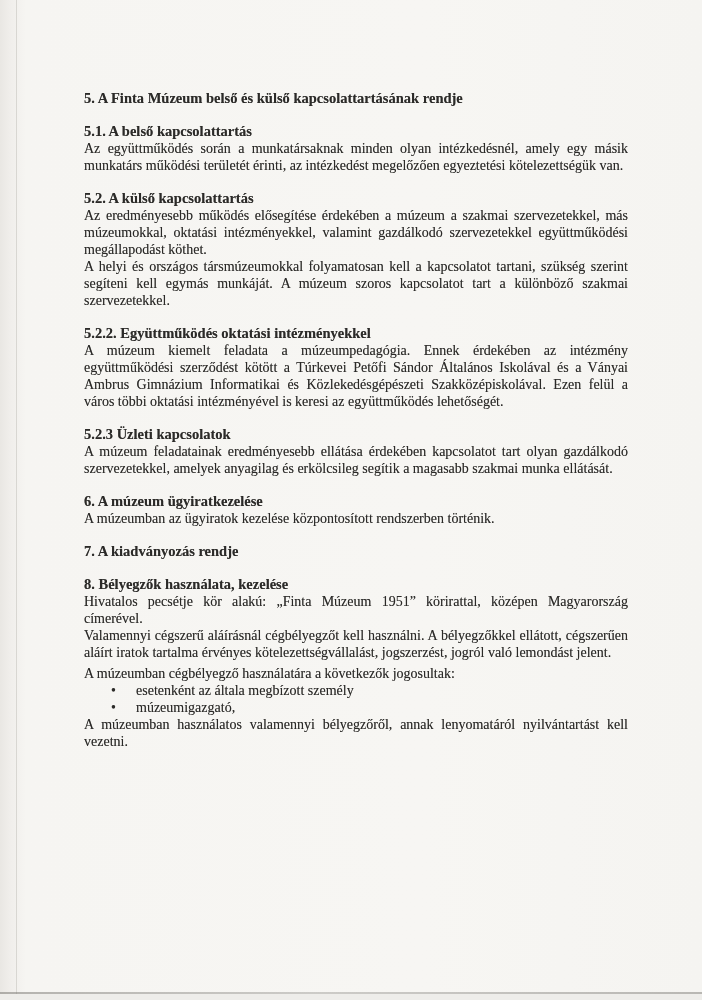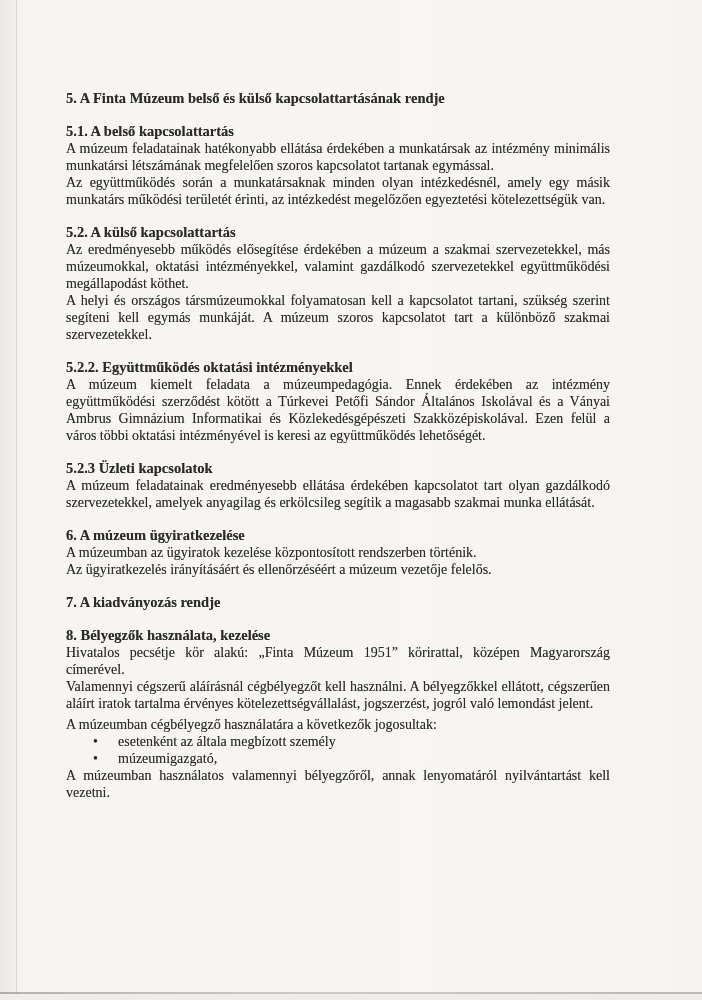--- a/index.html
+++ b/index.html
@@ -37,21 +37,21 @@
   .scan-edge-bottom-light {
     position: absolute;
     left: 0;
     right: 0;
     bottom: 0;
     height: 6px;
     background: #eeedea;
   }
   .doc {
     position: absolute;
-    left: 66px;
+    left: 84px;
     top: 90px;
     width: 544px;
     font-size: 14px;
     line-height: 17px;
     text-shadow: 0 0 0.5px rgba(43, 42, 40, 0.45);
   }
   .doc section { margin: 0; }
   .doc h2 {
     font-size: 14.5px;
     line-height: 17px;
@@ -86,42 +86,40 @@
 <body>
 
 <div class="page" style="color: rgb(43, 42, 40);">
   <div class="scan-edge-left"></div>
   <main class="doc">
       <section>
         <h2>5. A Finta Múzeum belső és külső kapcsolattartásának rendje</h2>
       </section>
       <section>
         <h2>5.1. A belső kapcsolattartás</h2>
-        <p>A múzeum feladatainak hatékonyabb ellátása érdekében a munkatársak az intézmény minimális munkatársi létszámának megfelelően szoros kapcsolatot tartanak egymással.</p>
         <p>Az együttműködés során a munkatársaknak minden olyan intézkedésnél, amely egy másik munkatárs működési területét érinti, az intézkedést megelőzően egyeztetési kötelezettségük van.</p>
       </section>
       <section>
         <h2>5.2. A külső kapcsolattartás</h2>
         <p>Az eredményesebb működés elősegítése érdekében a múzeum a szakmai szervezetekkel, más múzeumokkal, oktatási intézményekkel, valamint gazdálkodó szervezetekkel együttműködési megállapodást köthet.</p>
       </section>
       <section>
         <p>A helyi és országos társmúzeumokkal folyamatosan kell a kapcsolatot tartani, szükség szerint segíteni kell egymás munkáját. A múzeum szoros kapcsolatot tart a különböző szakmai szervezetekkel.</p>
       </section>
       <section>
         <h2>5.2.2. Együttműködés oktatási intézményekkel</h2>
         <p>A múzeum kiemelt feladata a múzeumpedagógia. Ennek érdekében az intézmény együttműködési szerződést kötött a Túrkevei Petőfi Sándor Általános Iskolával és a Ványai Ambrus Gimnázium Informatikai és Közlekedésgépészeti Szakközépiskolával. Ezen felül a város többi oktatási intézményével is keresi az együttműködés lehetőségét.</p>
       </section>
       <section>
         <h2>5.2.3 Üzleti kapcsolatok</h2>
         <p>A múzeum feladatainak eredményesebb ellátása érdekében kapcsolatot tart olyan gazdálkodó szervezetekkel, amelyek anyagilag és erkölcsileg segítik a magasabb szakmai munka ellátását.</p>
       </section>
       <section>
         <h2>6. A múzeum ügyiratkezelése</h2>
         <p>A múzeumban az ügyiratok kezelése központosított rendszerben történik.</p>
-        <p>Az ügyiratkezelés irányításáért és ellenőrzéséért a múzeum vezetője felelős.</p>
       </section>
       <section>
         <h2>7. A kiadványozás rendje</h2>
       </section>
       <section>
         <h2>8. Bélyegzők használata, kezelése</h2>
         <p>Hivatalos pecsétje kör alakú: „Finta Múzeum 1951” körirattal, középen Magyarország címerével.</p>
         <p>Valamennyi cégszerű aláírásnál cégbélyegzőt kell használni. A bélyegzőkkel ellátott, cégszerűen aláírt iratok tartalma érvényes kötelezettségvállalást, jogszerzést, jogról való lemondást jelent.</p>
         <p class="gap-before">A múzeumban cégbélyegző használatára a következők jogosultak:</p>
         <ul>

